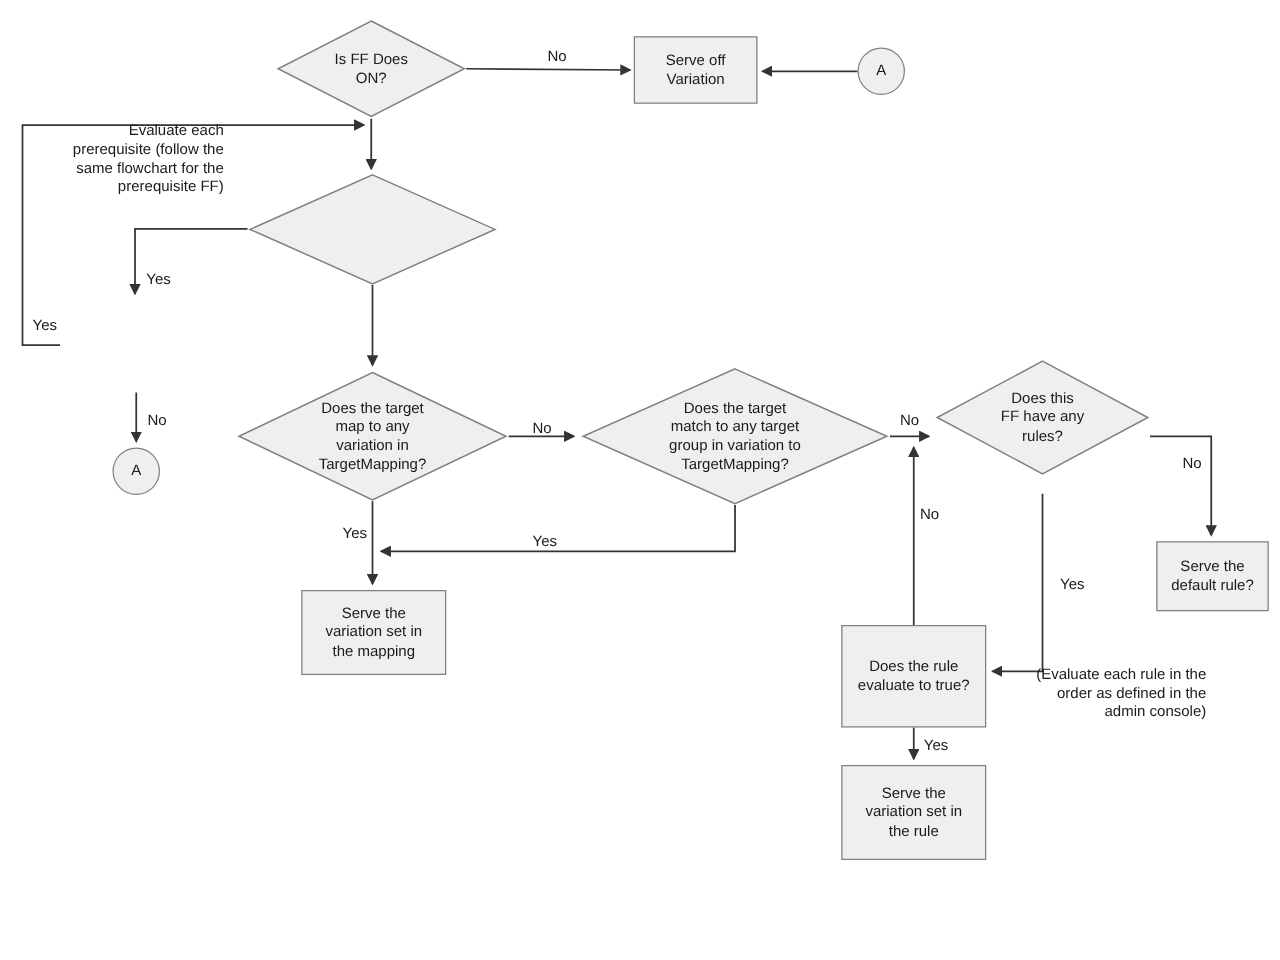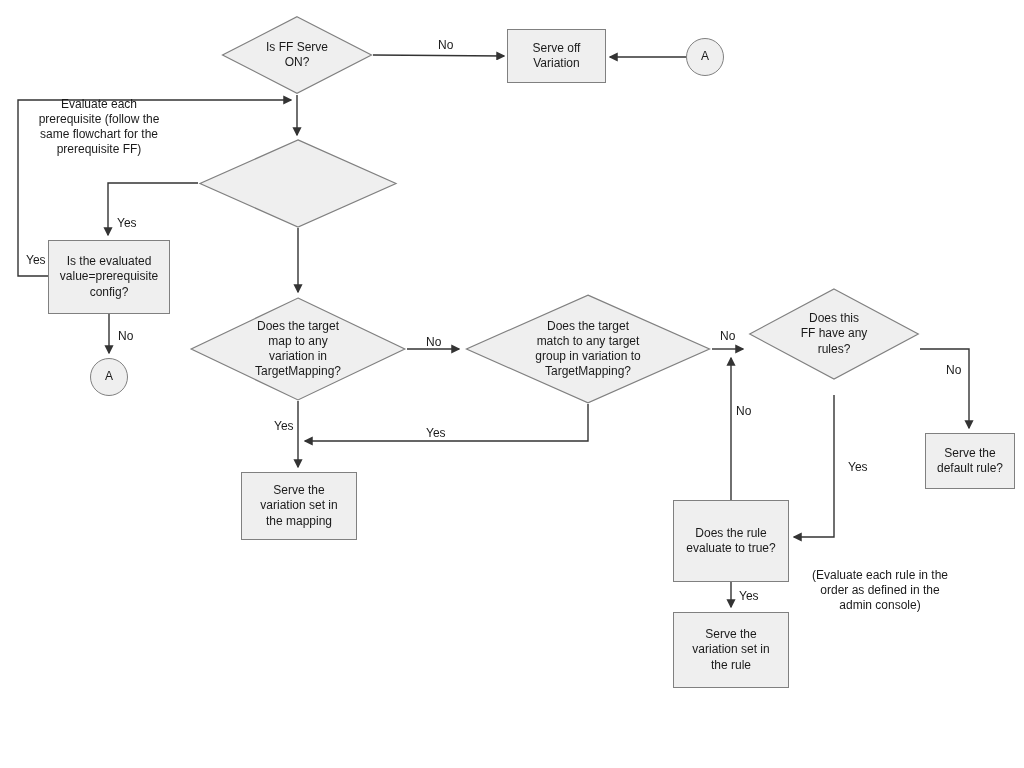--- a/index.html
+++ b/index.html
@@ -10,21 +10,21 @@
     color:var(--text,#1a1a1a);
   }
   #edges{position:absolute;left:0;top:0;width:1024px;height:768px;}
   #edges polyline{fill:none;stroke:var(--edge,#333);stroke-width:1.4;}
   .node{position:absolute;display:flex;align-items:center;justify-content:center;text-align:center;}
   .node > svg{position:absolute;left:0;top:0;width:100%;height:100%;}
   .node > svg polygon{fill:var(--shape_fill,#efefef);stroke:var(--shape_border,#808080);stroke-width:1.2;vector-effect:non-scaling-stroke;}
   .node-label{position:relative;white-space:pre-line;font-size:12px;line-height:1.26;z-index:2;}
   .rect-node{background:var(--shape_fill,#efefef);border:1px solid var(--shape_border,#808080);box-sizing:border-box;}
   .circle-node{background:var(--shape_fill,#efefef);border:1px solid var(--shape_border,#808080);border-radius:50%;box-sizing:border-box;}
-  .annotation{position:absolute;font-size:12px;line-height:1.24;white-space:pre-line;text-align:center;}
+  .annotation{position:absolute;font-size:12px;line-height:1.24;white-space:pre-line;text-align:right;}
   .edge-label{position:absolute;font-size:12px;line-height:1;background:var(--canvas,#fff);padding:0 1px;}
 </style>
 </head>
 <body>
 
 <div id="stage">
 
   <svg id="edges" viewBox="0 0 1024 768">
     <defs>
       <marker id="arr" viewBox="0 0 10 10" refX="8.5" refY="5" markerWidth="6.5" markerHeight="6.5" orient="auto">
@@ -45,44 +45,39 @@
     <polyline points="920,349 969,349 969,428" marker-end="url(#arr)"></polyline>
     <polyline points="834,395 834,537 794,537" marker-end="url(#arr)"></polyline>
     <polyline points="731,500 731,358" marker-end="url(#arr)"></polyline>
     <polyline points="731,578 731,607" marker-end="url(#arr)"></polyline>
   </svg>
 
   <div class="node" style="left:221px;top:16px;width:152px;height:78px">
     <svg viewBox="0 0 100 100" preserveAspectRatio="none">
         <polygon points="50,1 99,50 50,99 1,50"></polygon>
       </svg>
-    <span class="node-label">Is FF Serve
+    <span class="node-label">Is FF Does
 ON?</span>
   </div>
 
   <div class="node rect-node" style="left:507px;top:29px;width:99px;height:54px">
     <span class="node-label">Serve off
 Variation</span>
   </div>
 
   <div class="node circle-node" style="left:686px;top:38px;width:38px;height:38px">
     <span class="node-label">A</span>
   </div>
 
   <div class="node" style="left:198px;top:139px;width:200px;height:89px">
     <svg viewBox="0 0 100 100" preserveAspectRatio="none">
         <polygon points="50,1 99,50 50,99 1,50"></polygon>
       </svg>
   </div>
 
-  <div class="node rect-node" style="left:48px;top:240px;width:122px;height:74px">
-    <span class="node-label">Is the evaluated
-value=prerequisite
-config?</span>
-  </div>
 
   <div class="node circle-node" style="left:90px;top:358px;width:38px;height:38px">
     <span class="node-label">A</span>
   </div>
 
   <div class="node" style="left:189px;top:297px;width:218px;height:104px">
     <svg viewBox="0 0 100 100" preserveAspectRatio="none">
         <polygon points="50,1 99,50 50,99 1,50"></polygon>
       </svg>
     <span class="node-label">Does the target
@@ -129,21 +124,21 @@
   <div class="node rect-node" style="left:241px;top:472px;width:116px;height:68px">
     <span class="node-label">Serve the
 variation set in
 the mapping</span>
   </div>
 
   <div class="annotation" style="left:19px;top:97px;width:160px">Evaluate each
 prerequisite (follow the
 same flowchart for the
 prerequisite FF)</div>
-  <div class="annotation" style="left:795px;top:568px;width:170px">(Evaluate each rule in the
+  <div class="annotation" style="left:795px;top:532px;width:170px">(Evaluate each rule in the
 order as defined in the
 admin console)</div>
 
   <span class="edge-label" style="left:437px;top:39px">No</span>
   <span class="edge-label" style="left:116px;top:217px">Yes</span>
   <span class="edge-label" style="left:25px;top:254px">Yes</span>
   <span class="edge-label" style="left:117px;top:330px">No</span>
   <span class="edge-label" style="left:425px;top:336px">No</span>
   <span class="edge-label" style="left:273px;top:420px">Yes</span>
   <span class="edge-label" style="left:719px;top:330px">No</span>

